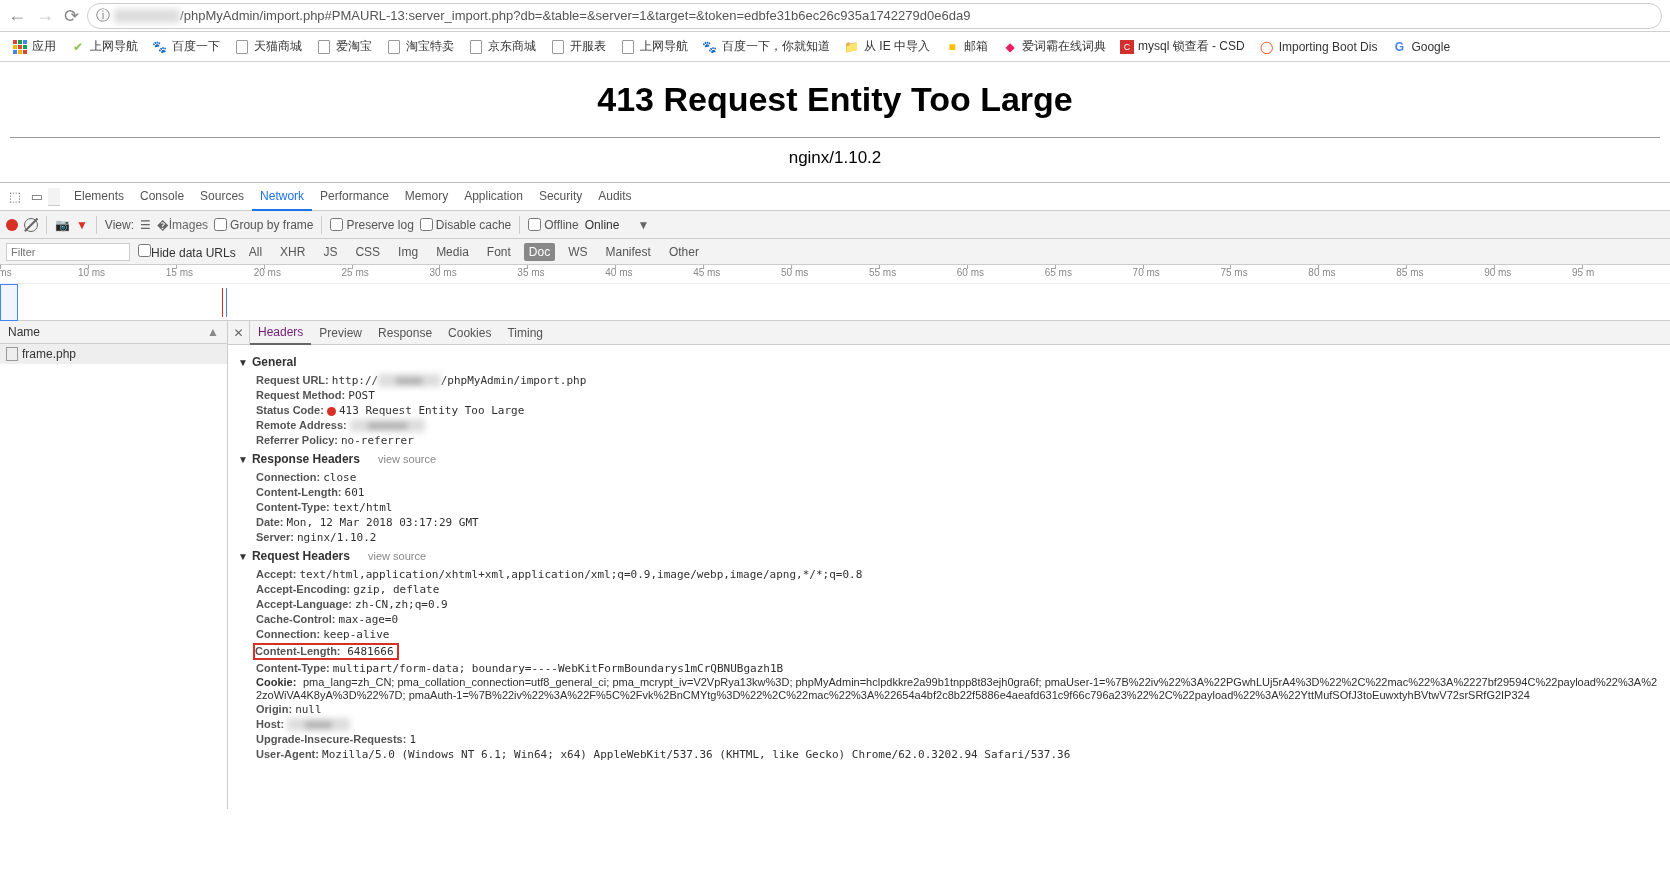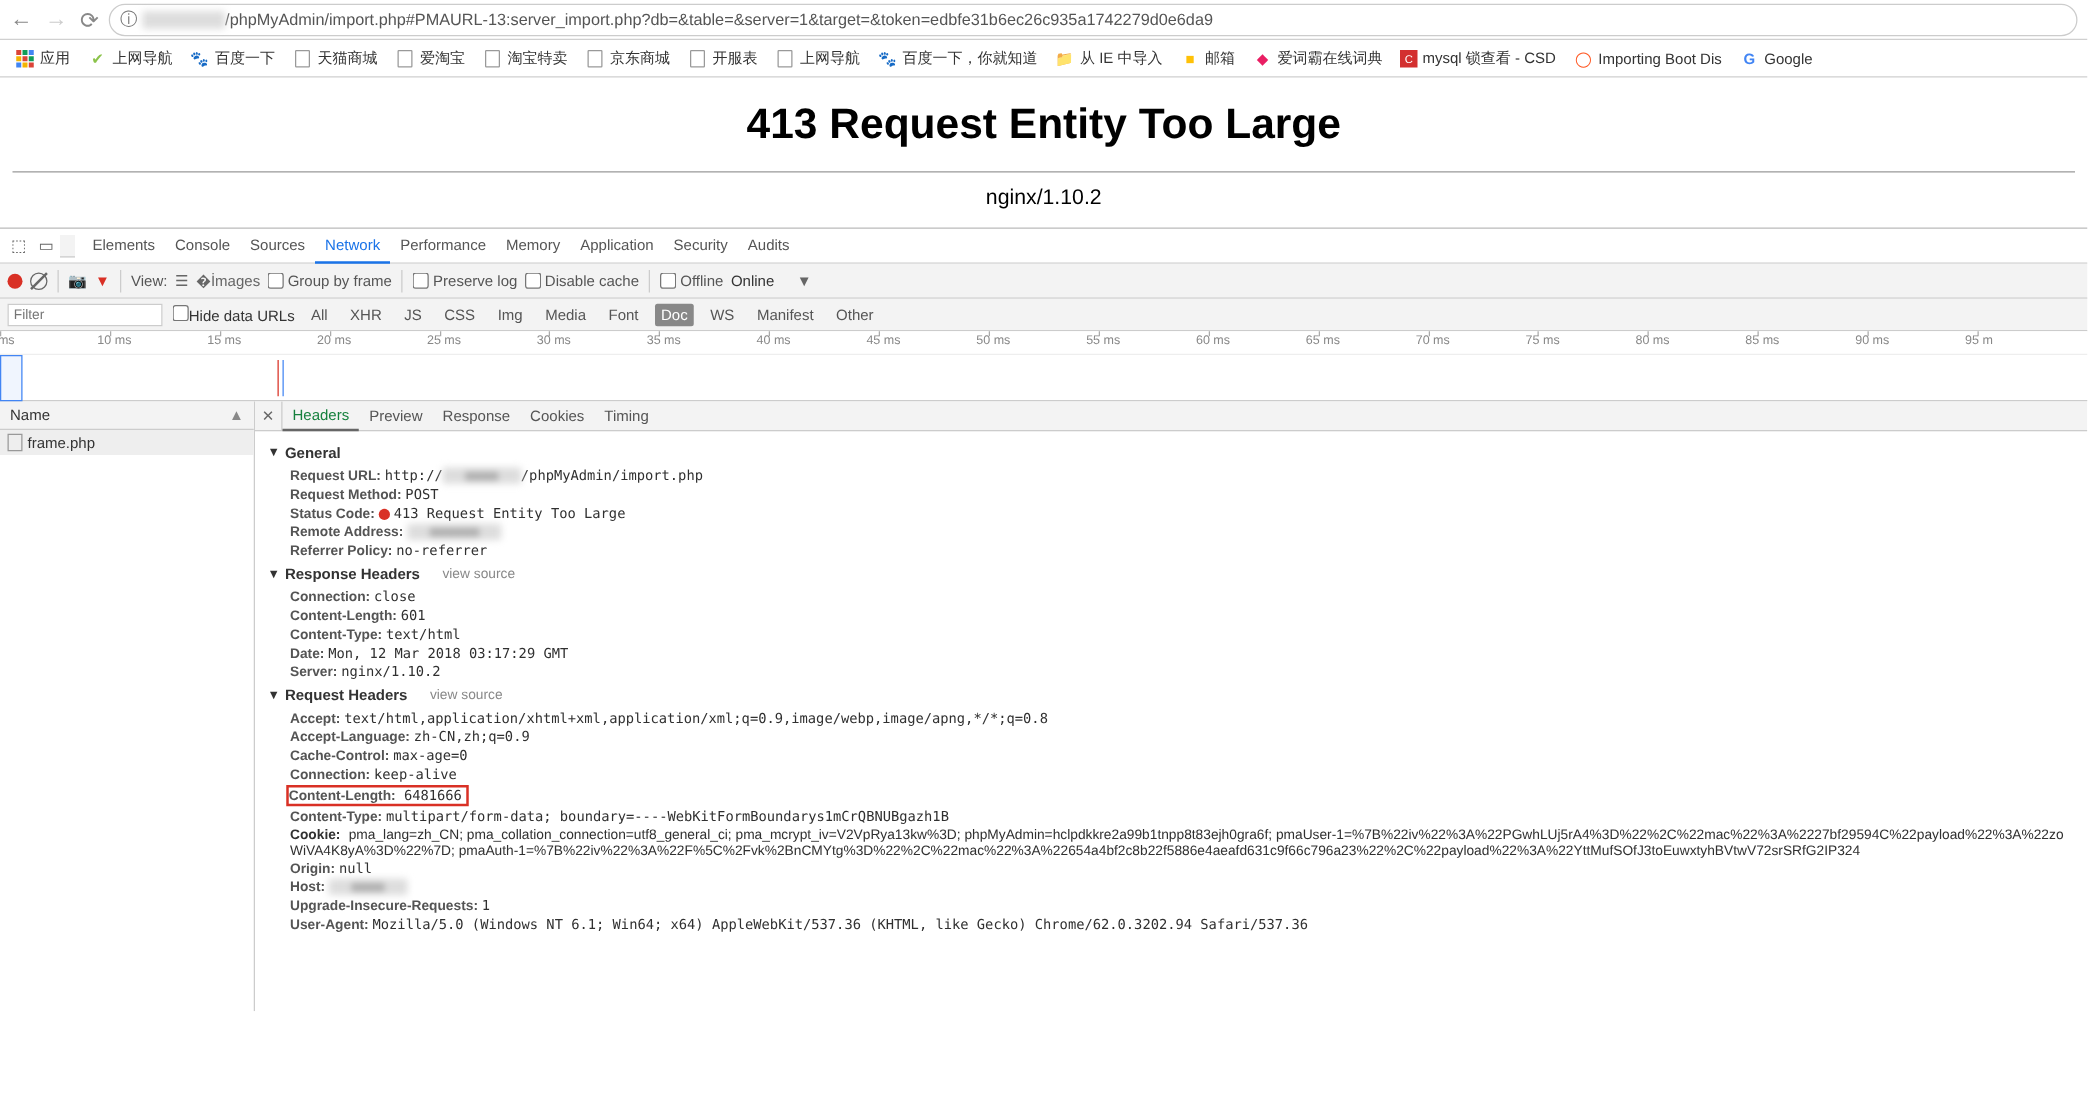--- a/index.html
+++ b/index.html
@@ -60,30 +60,30 @@
 .timeline .tk { position:relative; flex:1; font-size:10px; color:#888; }
 .timeline .tk span { position:absolute; left:-10px; top:2px;}
 .timeline .tk::before { content:''; position:absolute; left:0; top:0; width:1px; height:4px; background:#aaa;}
 .timeline .overview { height:38px; position: relative; border-top:1px solid #eee;}
 .timeline .box { position:absolute; top:0; left:0; width:18px; height:100%; border:1px solid #4285f4; background:rgba(66,133,244,0.08);}
 .timeline .mark { position:absolute; top:4px; bottom:4px; width:1px;}
 .timeline .m1 { left:222px; background:#d93025;}
 .timeline .m2 { left:226px; background:#4285f4;}
 
 .dt-body { display: flex; height: 488px; }
-.req-list { width: 204px; border-right: 1px solid #ccc; }
+.req-list { width: 228px; border-right: 1px solid #ccc; }
 .req-list .hdr { display:flex; justify-content:space-between; padding: 4px 8px; border-bottom: 1px solid #ccc; color:#333; background:#f3f3f3; }
 .req-list .row { display:flex; align-items:center; padding: 3px 6px; gap:4px; background:#eee; cursor:pointer;}
 .req-list .row .fico { width:12px;height:14px;border:1px solid #999; }
 
 .panel { flex: 1; display: flex; flex-direction: column; overflow:auto;}
 .panel-tabs { display: flex; height: 24px; align-items:center; border-bottom: 1px solid #ccc; background:#f3f3f3; }
 .panel-tabs .close { width: 22px; text-align:center; color:#666; cursor:pointer; border-right:1px solid #ccc; height:100%; display:flex; align-items:center; justify-content:center;}
 .panel-tabs .pt { padding: 4px 8px; color:#555; cursor:pointer; }
-.panel-tabs .pt.active { color:#15803d; border-bottom:2px solid #666;}
+.panel-tabs .pt.active { color:#701a75; border-bottom:2px solid #666;}
 
 .panel-body { padding: 6px 10px; font-size: 11px; font-family: Menlo, Consolas, monospace; color:#303030; overflow:auto;}
 .section-h { font-weight: bold; color:#333; font-family: Arial,sans-serif; font-size:12px; padding: 4px 0; cursor:pointer; display:flex; align-items:center; gap:4px;}
 .section-h .tri { font-size:10px; }
 .section-h .vs { font-weight:normal; color:#888; font-size:11px; margin-left:14px;}
 .kv { padding: 1px 0 1px 18px; white-space: nowrap;}
 .kv b { color:#545454; font-family: Arial,sans-serif; font-size:11px;}
 .kv span { font-family: Menlo, Consolas, monospace; color:#303030;}
 .kv .badge { display:inline-block; width:9px; height:9px; background:#d93025; border-radius:50%; margin-right:3px; vertical-align:middle;}
 .blur { filter: blur(3px); background:#ddd; color:transparent; border-radius:2px; padding:0 18px;}
@@ -378,20 +378,21 @@
         <div class="kv"><b>Content-Type:</b> <span>text/html</span></div>
         <div class="kv"><b>Date:</b> <span>Mon, 12 Mar 2018 03:17:29 GMT</span></div>
         <div class="kv"><b>Server:</b> <span>nginx/1.10.2</span></div>
 
         <div class="section-h">
             <span class="tri">▼</span>
             <span>Request Headers</span>
             <span class="vs">view source</span>
           </div>
         <div class="kv"><b>Accept:</b> <span>text/html,application/xhtml+xml,application/xml;q=0.9,image/webp,image/apng,*/*;q=0.8</span></div>
+        <div class="kv"><b>Accept-Encoding:</b> <span>gzip, deflate</span></div>
         <div class="kv"><b>Accept-Language:</b> <span>zh-CN,zh;q=0.9</span></div>
         <div class="kv"><b>Cache-Control:</b> <span>max-age=0</span></div>
         <div class="kv"><b>Connection:</b> <span>keep-alive</span></div>
         <div class="kv"><span class="hlbox"><b>Content-Length:</b> <span>6481666</span></span></div>
         <div class="kv"><b>Content-Type:</b> <span>multipart/form-data; boundary=----WebKitFormBoundarys1mCrQBNUBgazh1B</span></div>
         <div class="cookie-wrap"><b style="font-family:Arial;">Cookie:</b> <span>pma_lang=zh_CN; pma_collation_connection=utf8_general_ci; pma_mcrypt_iv=V2VpRya13kw%3D; phpMyAdmin=hclpdkkre2a99b1tnpp8t83ejh0gra6f; pmaUser-1=%7B%22iv%22%3A%22PGwhLUj5rA4%3D%22%2C%22mac%22%3A%2227bf29594C%22payload%22%3A%22zoWiVA4K8yA%3D%22%7D; pmaAuth-1=%7B%22iv%22%3A%22F%5C%2Fvk%2BnCMYtg%3D%22%2C%22mac%22%3A%22654a4bf2c8b22f5886e4aeafd631c9f66c796a23%22%2C%22payload%22%3A%22YttMufSOfJ3toEuwxtyhBVtwV72srSRfG2IP324</span></div>
         <div class="kv"><b>Origin:</b> <span>null</span></div>
         <div class="kv"><b>Host:</b> <span class="blur">xxxx</span></div>
         <div class="kv"><b>Upgrade-Insecure-Requests:</b> <span>1</span></div>
         <div class="kv"><b>User-Agent:</b> <span>Mozilla/5.0 (Windows NT 6.1; Win64; x64) AppleWebKit/537.36 (KHTML, like Gecko) Chrome/62.0.3202.94 Safari/537.36</span></div>

